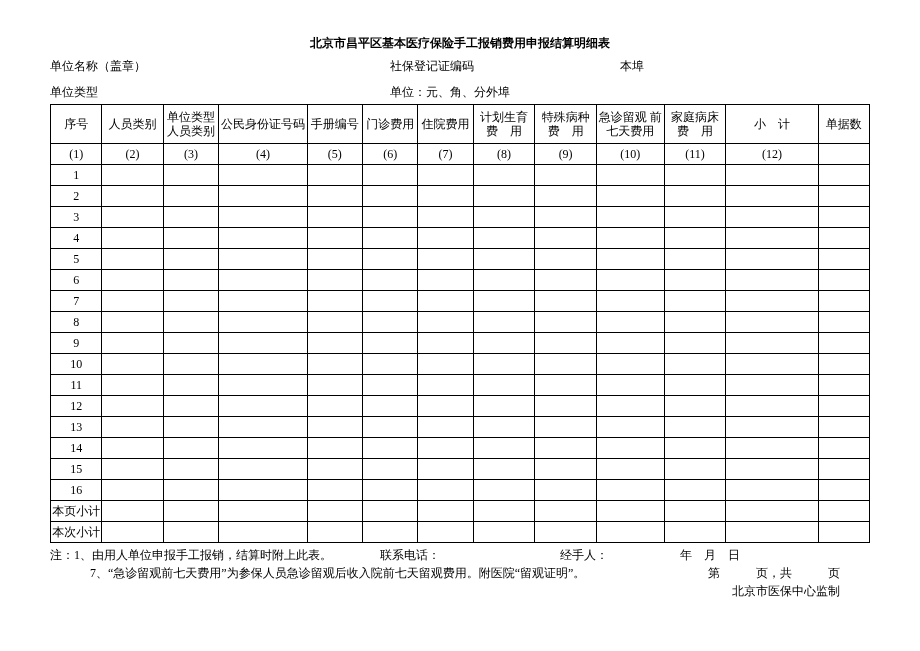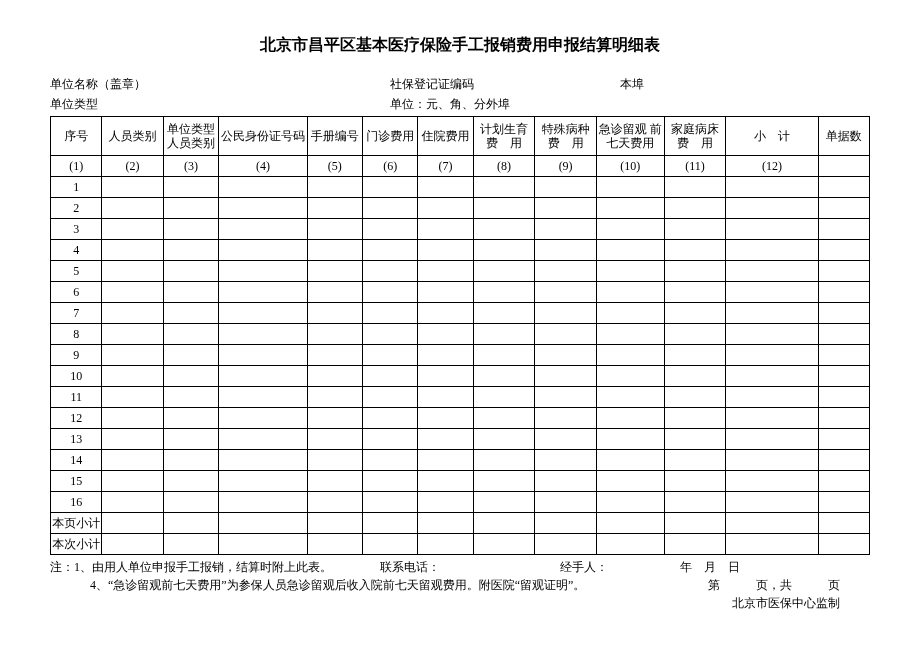--- a/index.html
+++ b/index.html
@@ -5,30 +5,30 @@
     body {
       font-family: "SimSun", "宋体", serif;
       font-size: 12px;
       margin: 0;
       padding: 35px 50px;
       background: #fff;
       color: #000;
     }
     .title {
       text-align: center;
-      font-size: 16px;
+      font-size: 12px;
       font-weight: bold;
-      margin-bottom: 20px;
     }
     .info-row {
       display: flex;
       margin-bottom: 3px;
     }
     .info-cell {
       display: inline-block;
+      margin-top: 6px;
     }
     .info-label1 { width: 340px; }
     .info-label2 { width: 230px; }
     .info-label3 { width: 170px; }
     table {
       border-collapse: collapse;
       width: 100%;
       table-layout: fixed;
     }
     th, td {
@@ -420,21 +420,21 @@
 <div class="notes">
   <div class="note-line">
     <span>注：</span>
     <span>1、由用人单位申报手工报销，结算时附上此表。</span>
     <span class="note-mid"></span>
     <span class="note-r1">联系电话：</span>
     <span class="note-r2">经手人：</span>
     <span class="note-r3">年　月　日</span>
   </div>
   <div class="note-line">
-    <span class="small-pad">4、“急诊留观前七天费用”为参保人员急诊留观后收入院前七天留观费用。附医院“留观证明”。</span>
+    <span class="small-pad">7、“急诊留观前七天费用”为参保人员急诊留观后收入院前七天留观费用。附医院“留观证明”。</span>
     <span class="note-mid"></span>
     <span class="note-r2" style="width:auto;padding-right:30px">第　　　页，共　　　页</span>
   </div>
   <div class="note-line">
     <span class="note-mid"></span>
     <span class="note-r3" style="width:auto;padding-right:30px">北京市医保中心监制</span>
   </div>
 </div>
 
 </body></html>

